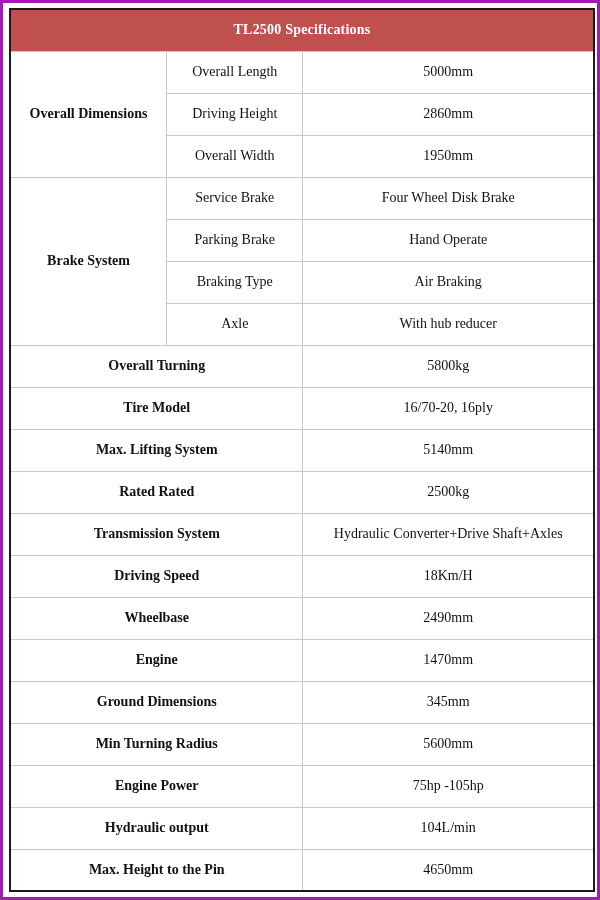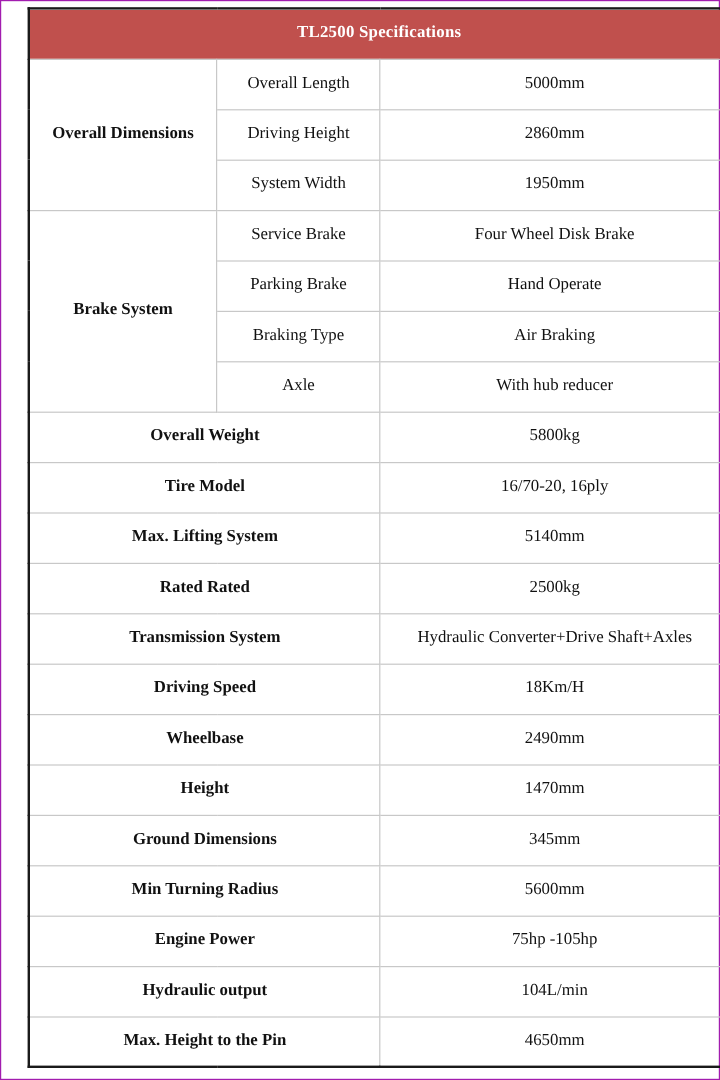--- a/index.html
+++ b/index.html
@@ -5,22 +5,22 @@
   * { box-sizing: border-box; }
   html, body { margin: 0; padding: 0; }
   body {
     width: 600px; height: 900px;
     background: #ffffff;
     font-family: "Liberation Serif", serif;
     color: #111111;
   }
   .page {
     width: 600px; height: 900px;
-    border: 1px solid #a21caf;
-    padding: 5px 22px;
+    border: 3px solid #a21caf;
+    padding: 5px 6px;
   }
   table.spec-table {
     border-collapse: collapse;
     width: 586px;
     table-layout: fixed;
     border: 2px solid var(--outer-border, #1a1a1a);
   }
   table.spec-table td {
     border: 1px solid var(--grid-line, #c8c8c8);
     text-align: center;
@@ -59,42 +59,42 @@
         <tr>
           <td class="bold-label" rowspan="3">Overall Dimensions</td>
           <td>Overall Length</td>
           <td>5000mm</td>
         </tr>
         <tr>
           <td>Driving Height</td>
           <td>2860mm</td>
         </tr>
         <tr>
-          <td>System Width</td>
+          <td>Overall Width</td>
           <td>1950mm</td>
         </tr>
         <tr>
           <td class="bold-label" rowspan="4">Brake System</td>
           <td>Service Brake</td>
           <td>Four Wheel Disk Brake</td>
         </tr>
         <tr>
           <td>Parking Brake</td>
           <td>Hand Operate</td>
         </tr>
         <tr>
           <td>Braking Type</td>
           <td>Air Braking</td>
         </tr>
         <tr>
           <td>Axle</td>
           <td>With hub reducer</td>
         </tr>
         <tr>
-          <td class="bold-label" colspan="2">Overall Weight</td>
+          <td class="bold-label" colspan="2">Overall Turning</td>
           <td>5800kg</td>
         </tr>
         <tr>
           <td class="bold-label" colspan="2">Tire Model</td>
           <td>16/70-20, 16ply</td>
         </tr>
         <tr>
           <td class="bold-label" colspan="2">Max. Lifting System</td>
           <td>5140mm</td>
         </tr>
@@ -108,21 +108,21 @@
         </tr>
         <tr>
           <td class="bold-label" colspan="2">Driving Speed</td>
           <td>18Km/H</td>
         </tr>
         <tr>
           <td class="bold-label" colspan="2">Wheelbase</td>
           <td>2490mm</td>
         </tr>
         <tr>
-          <td class="bold-label" colspan="2">Height</td>
+          <td class="bold-label" colspan="2">Engine</td>
           <td>1470mm</td>
         </tr>
         <tr>
           <td class="bold-label" colspan="2">Ground Dimensions</td>
           <td>345mm</td>
         </tr>
         <tr>
           <td class="bold-label" colspan="2">Min Turning Radius</td>
           <td>5600mm</td>
         </tr>

